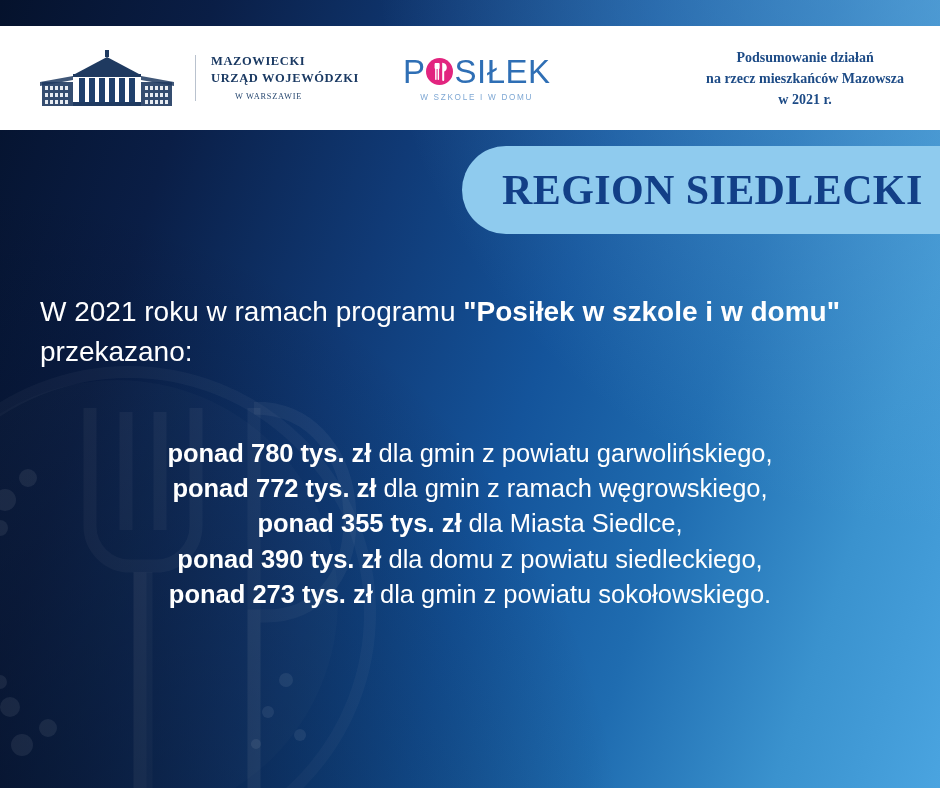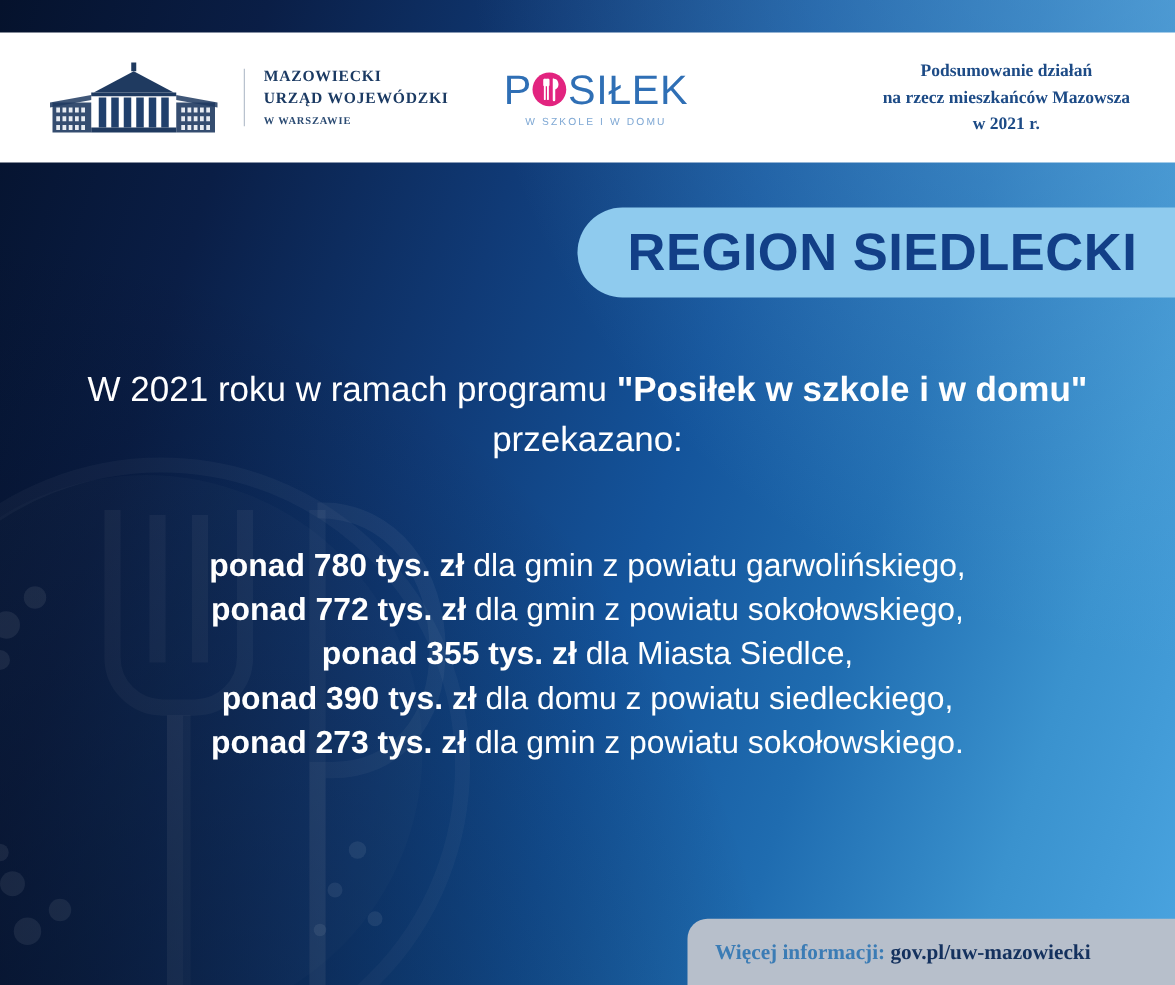--- a/index.html
+++ b/index.html
@@ -47,22 +47,22 @@
   }
   #logo-mazowiecki{display:flex;align-items:center;margin-left:32px;}
   #building-icon{flex:0 0 auto;}
   .logo-divider{width:1px;height:46px;background:#b9c2ce;margin:0 15px 0 13px;}
   #logo-text{line-height:1.32;color:#1b3a63;}
   #logo-text .l1,#logo-text .l2{
     font-family:"Liberation Serif", serif;font-weight:700;
     font-size:12.5px;letter-spacing:.6px;white-space:nowrap;
   }
   #logo-text .l3{
-    font-family:"Liberation Serif", serif;font-weight:700;
-    font-size:8.4px;letter-spacing:.7px;margin-top:5px;color:#2a4a72;
+    font-family:"Liberation Serif", serif;font-weight:400;
+    font-size:8.4px;letter-spacing:.7px;margin-top:5px;color:#2a4a72;margin-left:24px;
   }
   #logo-posilek{margin-left:44px;text-align:center;}
   #posilek-word{display:flex;align-items:center;justify-content:center;}
   .pos-part{
     font-family:"Liberation Sans", sans-serif;font-weight:400;
     font-size:33px;letter-spacing:.5px;color:#2f6fb5;line-height:1;
   }
   #posilek-bowl{
     position:relative;width:27px;height:27px;border-radius:50%;
     background:#e2247f;margin:0 1px;display:inline-block;vertical-align:middle;
@@ -71,32 +71,32 @@
     font-size:8.2px;letter-spacing:1.7px;color:#7fa8d4;
     margin-top:5px;font-family:"Liberation Sans", sans-serif;
   }
   #header-title{
     margin-left:auto;margin-right:36px;text-align:center;
     font-family:"Liberation Serif", serif;font-weight:700;
     font-size:14px;line-height:1.5;color:#1d4b86;white-space:pre-line;
   }
   
   #region-banner{
-    position:absolute;left:462px;top:166px;width:478px;height:72px;
+    position:absolute;left:462px;top:146px;width:478px;height:88px;
     background:#8fcbee;border-radius:44px 0 0 44px;
-    display:flex;align-items:center;
+    display:flex;align-items:center;font-family:Liberation Serif, serif;
   }
   #region-title{
     margin-left:40px;font-weight:700;font-size:42px;letter-spacing:.4px;
     color:#123f87;white-space:nowrap;
   }
   
   #intro{
     position:absolute;left:40px;top:292px;width:860px;
-    text-align:center;color:#ffffff;font-size:28px;line-height:1.43;
+    color:#ffffff;font-size:28px;line-height:1.43;
     font-weight:300;
   }
   #intro b{font-weight:700;}
   
   #amounts{
     position:absolute;left:40px;top:436px;width:860px;
     text-align:center;color:#ffffff;
   }
   .amount-line{font-size:25.5px;line-height:1.38;font-weight:300;white-space:nowrap;}
   .amount-line .amt{font-weight:700;}
@@ -247,26 +247,20 @@
     <div id="region-title">REGION SIEDLECKI</div>
   </div>
 
   <div id="intro">
     <span>W 2021 roku w ramach programu </span><b>"Posiłek w szkole i w domu"</b><br>
     <span>przekazano:</span>
   </div>
 
   <div id="amounts">
       <div class="amount-line"><span class="amt">ponad 780 tys. zł</span><span> dla gmin z powiatu garwolińskiego,</span></div>
-      <div class="amount-line"><span class="amt">ponad 772 tys. zł</span><span> dla gmin z powiatu sokołowskiego,</span></div>
+      <div class="amount-line"><span class="amt">ponad 772 tys. zł</span><span> dla gmin z ramach węgrowskiego,</span></div>
       <div class="amount-line"><span class="amt">ponad 355 tys. zł</span><span> dla Miasta Siedlce,</span></div>
       <div class="amount-line"><span class="amt">ponad 390 tys. zł</span><span> dla domu z powiatu siedleckiego,</span></div>
       <div class="amount-line"><span class="amt">ponad 273 tys. zł</span><span> dla gmin z powiatu sokołowskiego.</span></div>
     </div>
 
-  <div id="footer-box">
-    <div id="footer-text">
-      <span id="footer-label">Więcej informacji:</span>
-      <span id="footer-url">gov.pl/uw-mazowiecki</span>
-    </div>
-  </div>
 
 </div>
 
 </body></html>

